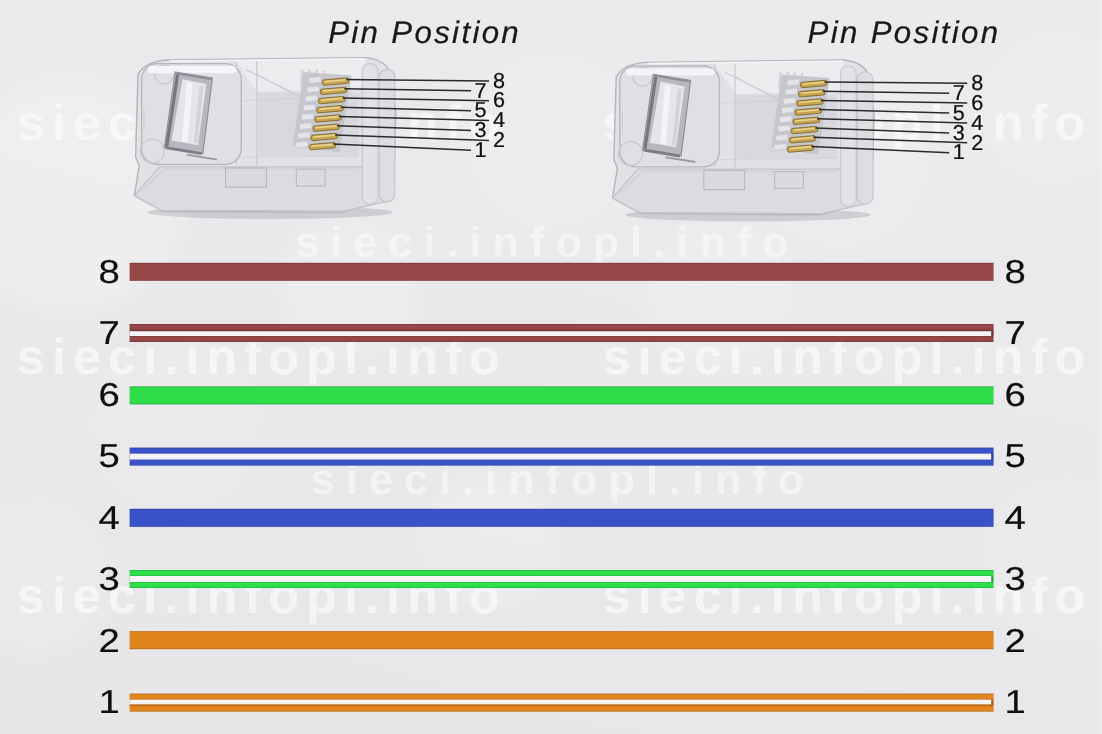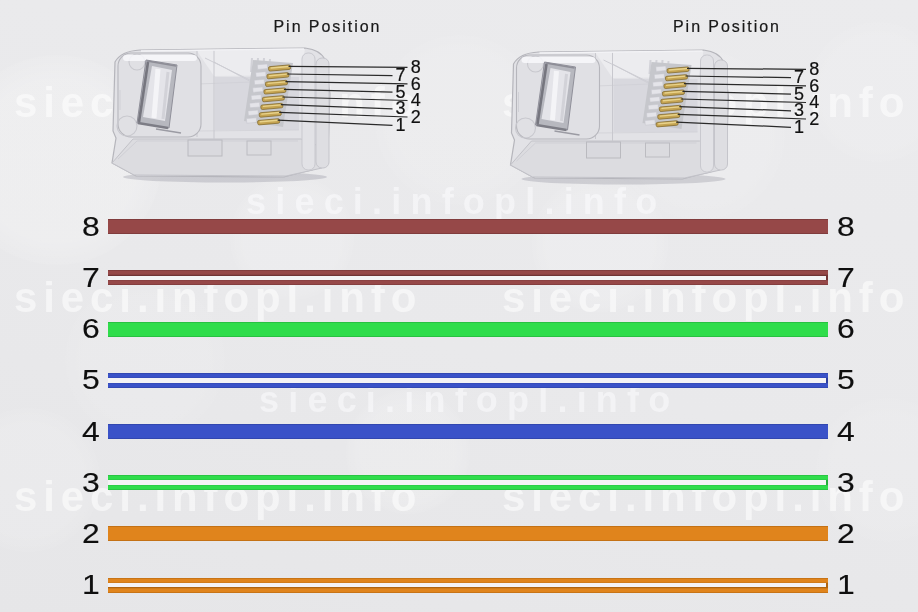--- a/index.html
+++ b/index.html
@@ -3,21 +3,21 @@
 <style>
 html,body { margin:0; padding:0; }
 #page { position:relative; width:918px; height:612px; overflow:hidden;
   background:linear-gradient(195deg,#ebebed 0%,#e9e9eb 55%,#e6e6e8 100%);
   font-family:"Liberation Sans",sans-serif; -webkit-font-smoothing:antialiased; }
 .globe { position:absolute; border-radius:50%; }
 .wm42 { position:absolute; font-size:42px; font-weight:bold; letter-spacing:5.9px; color:rgba(255,255,255,0.55); white-space:nowrap; line-height:42px; }
 .wm36 { position:absolute; font-size:36px; font-weight:bold; letter-spacing:9.2px; color:rgba(253,253,255,0.50); white-space:nowrap; line-height:36px; }
 .bar { position:absolute; left:107.5px; width:720px; height:15px; }
 .wn { position:absolute; width:30px; height:26px; line-height:26px; font-size:27.5px; color:#0e0e0e; text-align:center; transform:scaleX(1.16); -webkit-text-stroke:0.15px #0e0e0e; }
-.title { position:absolute; top:14.5px; font-size:16px; letter-spacing:1.95px; color:#191919; line-height:24px; white-space:nowrap; -webkit-text-stroke:0.2px #191919; }
+.title { position:absolute; top:14.5px; font-size:26px; letter-spacing:1.95px; color:#191919; line-height:24px; white-space:nowrap;font-style:italic; -webkit-text-stroke:0.2px #191919; }
 </style></head>
 <body>
 <div id="page">
 <div class="globe" style="left:-48px;top:55px;width:210px;height:210px;background:radial-gradient(circle,rgba(255,255,255,0.22) 0 55%,rgba(255,255,255,0) 78%);"></div>
 <div class="globe" style="left:230px;top:176px;width:124px;height:124px;background:radial-gradient(circle,rgba(255,255,255,0.15) 0 55%,rgba(255,255,255,0) 78%);"></div>
 <div class="globe" style="left:532px;top:176px;width:136px;height:136px;background:radial-gradient(circle,rgba(255,255,255,0.15) 0 55%,rgba(255,255,255,0) 78%);"></div>
 <div class="globe" style="left:65px;top:280px;width:160px;height:160px;background:radial-gradient(circle,rgba(255,255,255,0.09) 0 55%,rgba(255,255,255,0) 78%);"></div>
 <div class="globe" style="left:346px;top:390px;width:124px;height:124px;background:radial-gradient(circle,rgba(255,255,255,0.16) 0 55%,rgba(255,255,255,0) 78%);"></div>
 <div class="globe" style="left:-44px;top:408px;width:144px;height:144px;background:radial-gradient(circle,rgba(255,255,255,0.13) 0 55%,rgba(255,255,255,0) 78%);"></div>
 <div class="globe" style="left:615px;top:50px;width:170px;height:170px;background:radial-gradient(circle,rgba(255,255,255,0.11) 0 55%,rgba(255,255,255,0) 78%);"></div>

